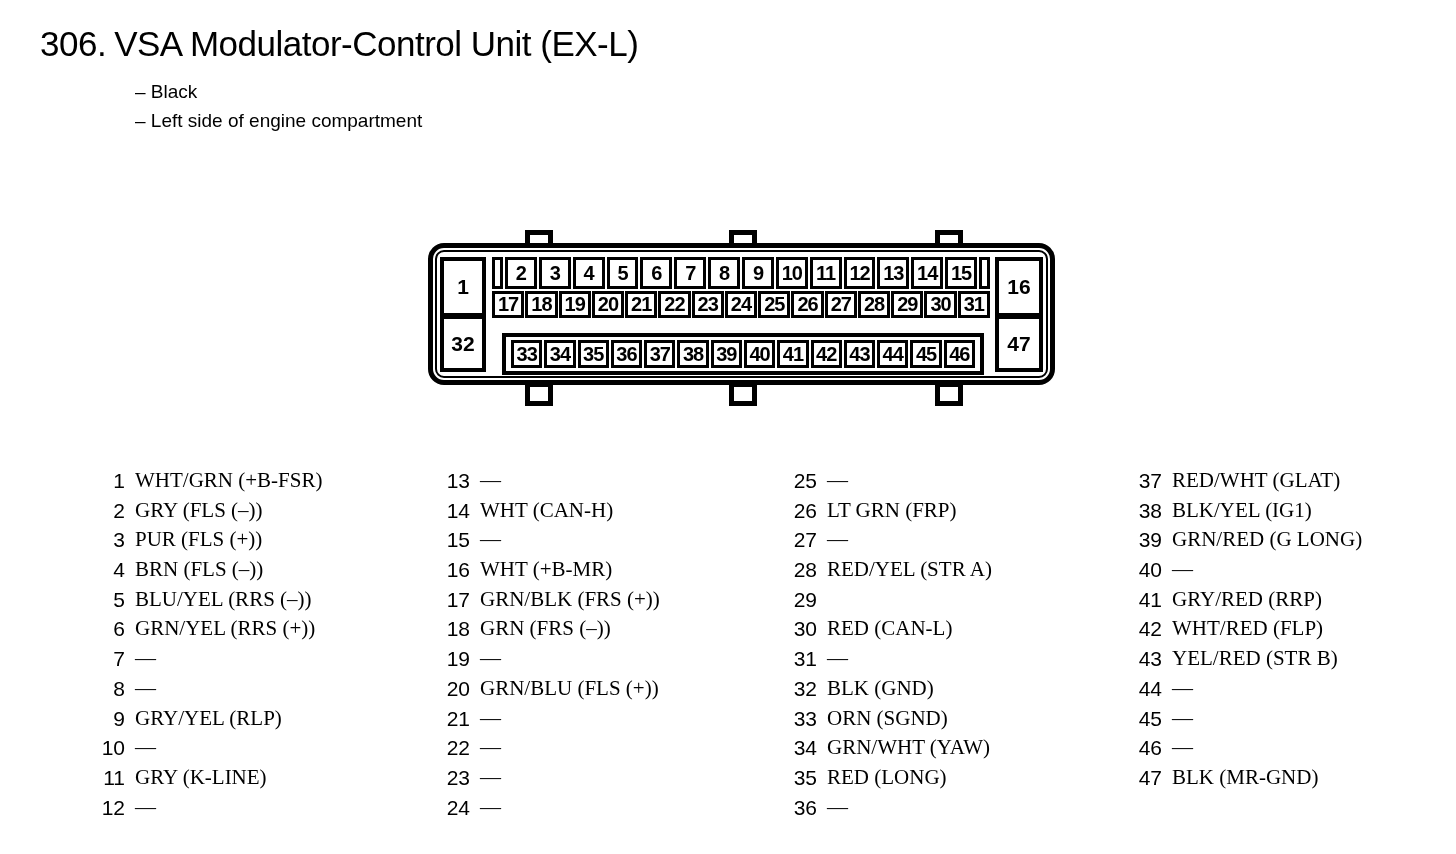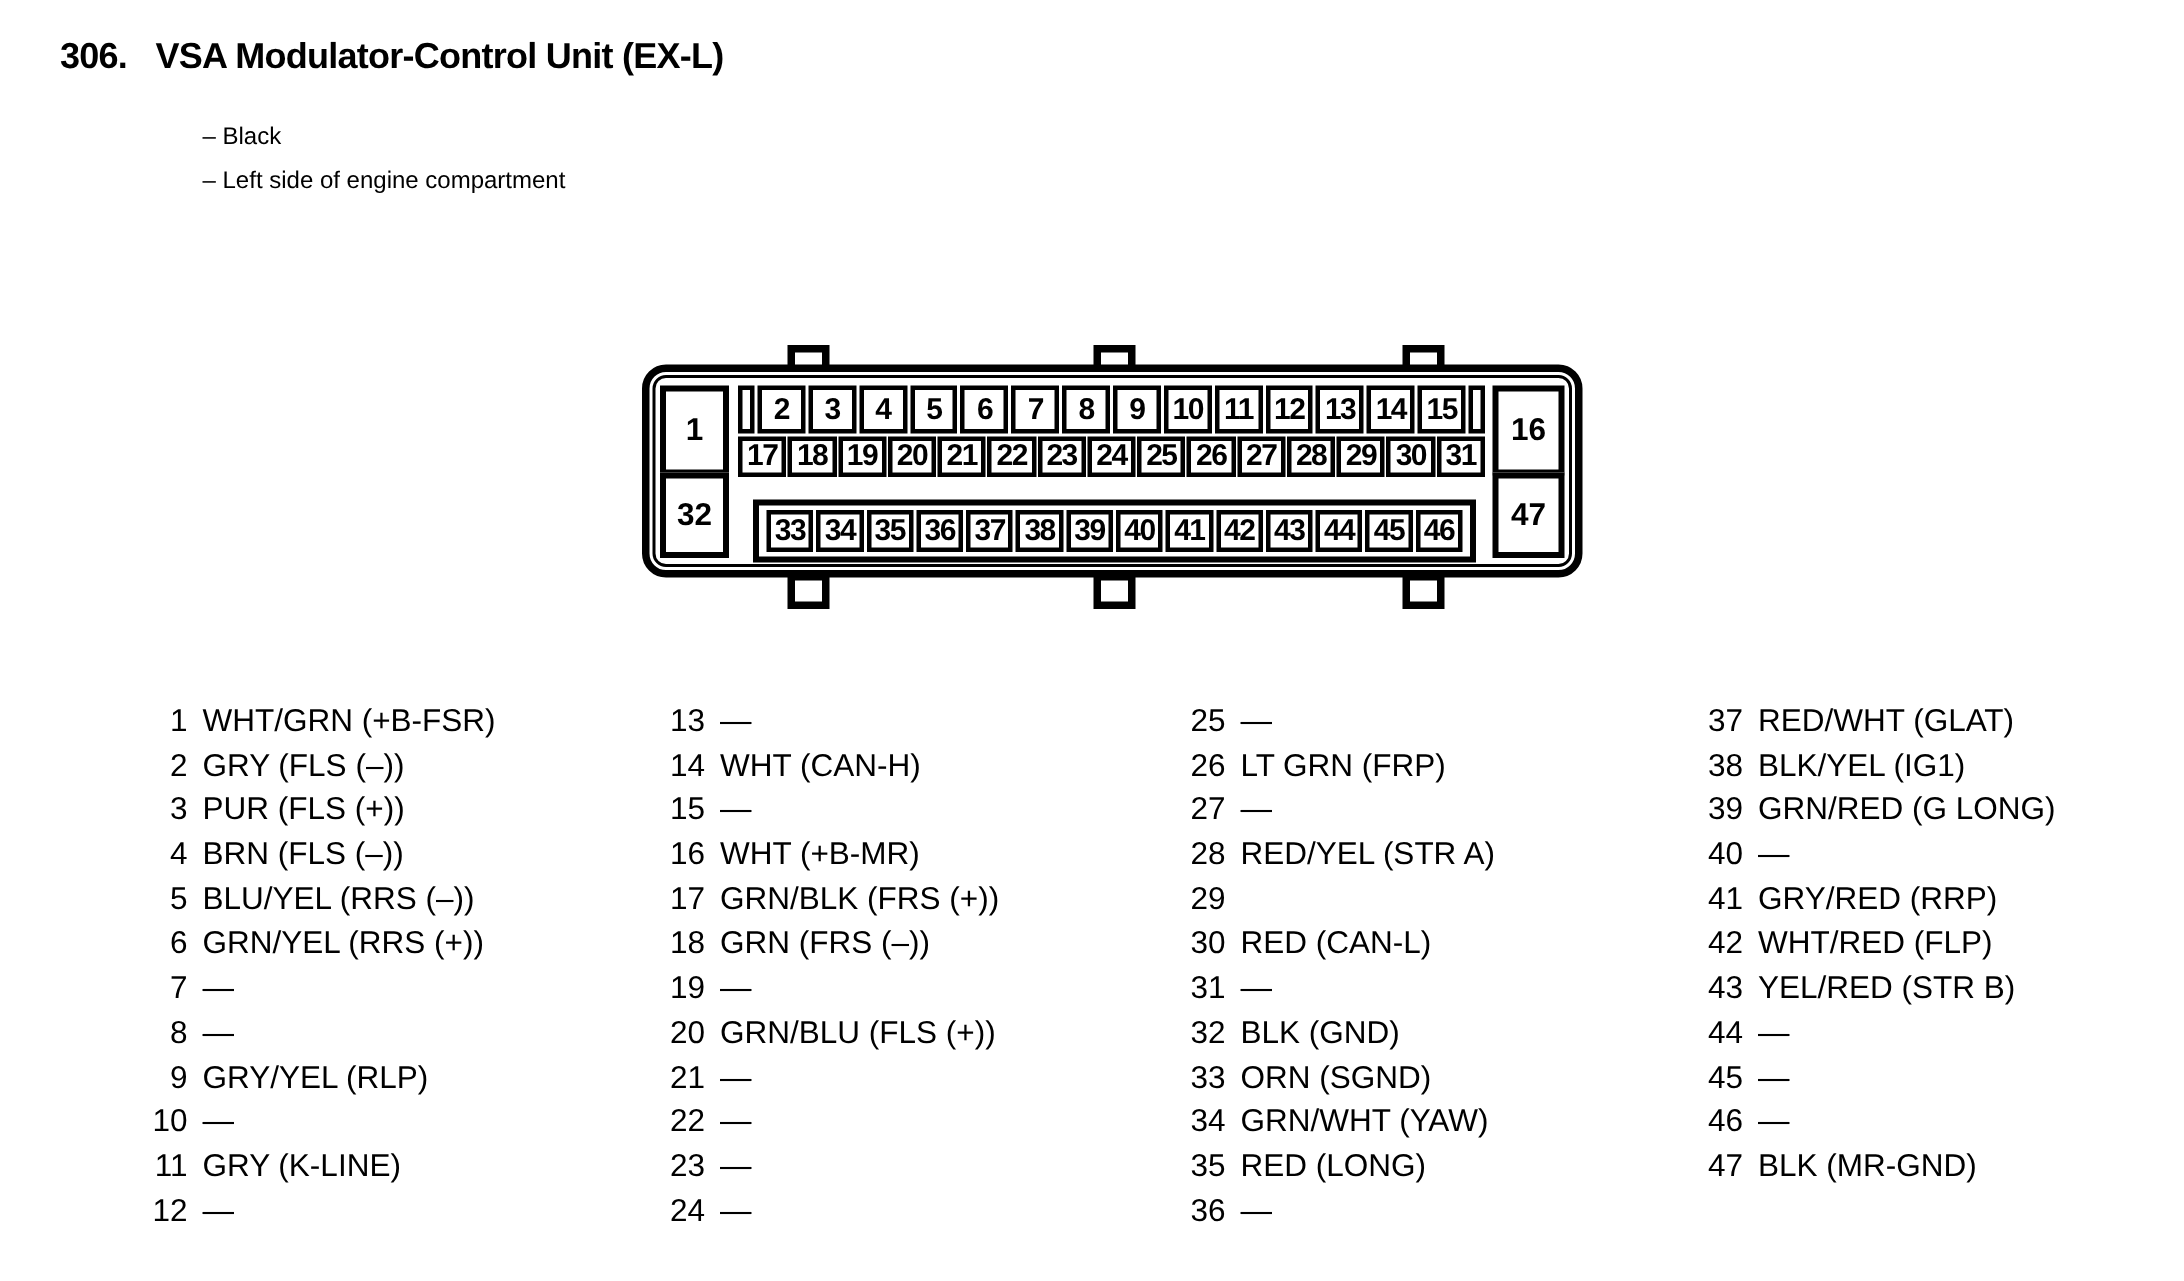--- a/index.html
+++ b/index.html
@@ -2,24 +2,24 @@
 <html><head>
 <meta charset="utf-8">
 <style>
   html,body{margin:0;padding:0;background:#ffffff;}
   body{
     width:1456px;height:854px;position:relative;overflow:hidden;
     font-family:"Liberation Sans","DejaVu Sans",sans-serif;color:#000;
   }
   
   .title-row{
-    position:absolute;left:40px;top:24px;display:flex;gap:19px;
-    font-size:24px;font-weight:bold;letter-spacing:-0.5px;white-space:nowrap;
-  }
-  .bullets{position:absolute;left:135px;top:77px;font-size:16px;}
+    position:absolute;left:40px;top:24px;display:flex;gap:8px;
+    font-size:35px;font-weight:normal;letter-spacing:-0.5px;white-space:nowrap;
+  }
+  .bullets{position:absolute;left:135px;top:77px;font-size:19px;}
   .bullet{height:29px;line-height:29px;white-space:nowrap;}
   
   .connector{position:absolute;left:428px;top:226px;width:627px;height:182px;}
   .tab{
     position:absolute;width:28px;height:24px;box-sizing:border-box;
     border:5px solid #000;background:#fff;z-index:0;
   }
   .tab.t{top:4px;} .tab.b{top:156px;}
   .tab.x1{left:97px;} .tab.x2{left:301px;} .tab.x3{left:507px;}
   .shell{
@@ -52,21 +52,21 @@
   .ccell{
     flex:1;box-sizing:border-box;border:3px solid #000;background:#fff;min-width:0;
     display:flex;align-items:center;justify-content:center;overflow:hidden;
     font-weight:bold;font-size:20px;letter-spacing:-1px;
   }
   
   .pin-col{position:absolute;top:466px;font-size:21px;}
   .col0{left:85px;} .col1{left:430px;} .col2{left:777px;} .col3{left:1122px;}
   .pin-row{display:flex;height:29.7px;line-height:29.7px;white-space:nowrap;}
   .pin-num{display:inline-block;width:40px;text-align:right;flex:0 0 40px;}
-  .pin-desc{margin-left:10px;}
+  .pin-desc{margin-left:10px;font-family:Liberation Serif, serif;}
 </style>
 </head>
 <body>
 
 <div class="page">
 
   <div class="title-row">
     <span>306.</span>
     <span>VSA Modulator-Control Unit (EX-L)</span>
   </div>

